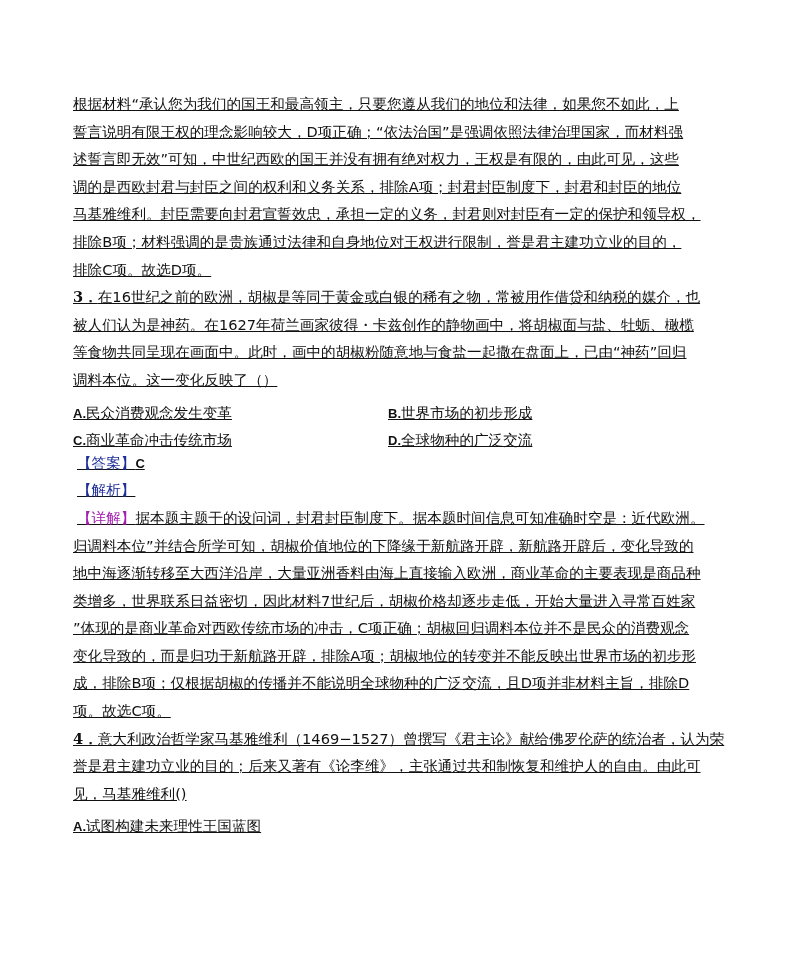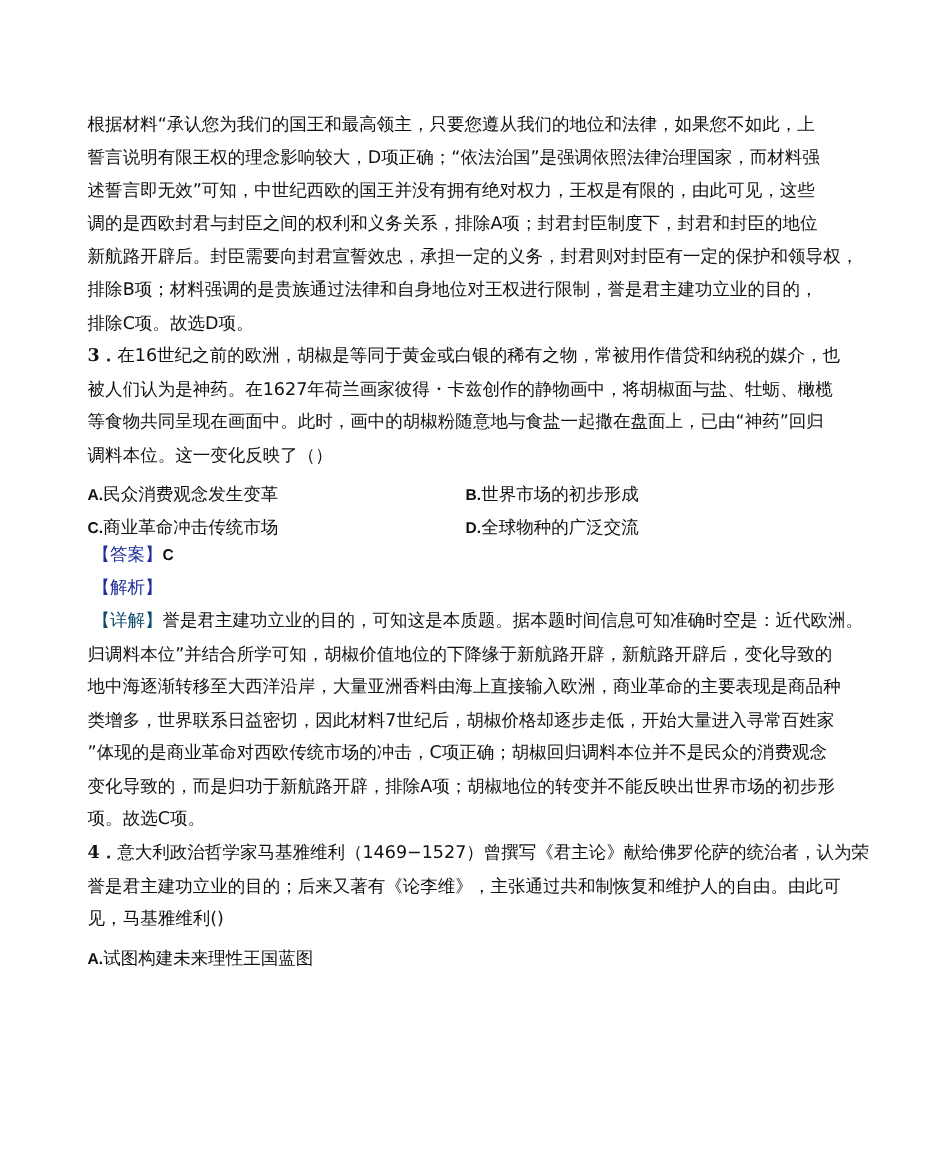--- a/index.html
+++ b/index.html
@@ -13,20 +13,21 @@
       position: relative;
       overflow: hidden;
       font-family: "DejaVu Sans", "Liberation Sans", sans-serif;
       color: #111111;
     }
     .page {
       position: absolute;
       left: 73px;
       top: 90px;
       width: 596px;
+      text-decoration: underline;
     }
     .line {
       height: 27.6px;
       line-height: 27.6px;
       font-size: 14.6px;
       white-space: nowrap;
       letter-spacing: 0px;
     }
     .just {
       text-align: justify;
@@ -49,38 +50,38 @@
     .opt-letter {
       font-weight: bold;
       font-family: "Liberation Sans", sans-serif;
       font-size: 13px;
     }
     .tag {
       color: #1f2f9a;
       margin-top: 32px;
     }
     .tag-indent { padding-left: 4px; }
-    .tag-black { color: #0c4a6e; }
+    .tag-black { color: #a21caf; }
     .ans-val {
       font-weight: bold;
       font-family: "Liberation Sans", sans-serif;
       font-size: 13px;
     }
   </style>
 </head>
 <body>
 
 <div class="page">
 
   <div>
     <div class="line just">根据材料“承认您为我们的国王和最高领主，只要您遵从我们的地位和法律，如果您不如此，上</div>
     <div class="line just">誓言说明有限王权的理念影响较大，D项正确；“依法治国”是强调依照法律治理国家，而材料强</div>
     <div class="line just">述誓言即无效”可知，中世纪西欧的国王并没有拥有绝对权力，王权是有限的，由此可见，这些</div>
     <div class="line just">调的是西欧封君与封臣之间的权利和义务关系，排除A项；封君封臣制度下，封君和封臣的地位</div>
-    <div class="line just">新航路开辟后。封臣需要向封君宣誓效忠，承担一定的义务，封君则对封臣有一定的保护和领导权，</div>
+    <div class="line just">马基雅维利。封臣需要向封君宣誓效忠，承担一定的义务，封君则对封臣有一定的保护和领导权，</div>
     <div class="line just">排除B项；材料强调的是贵族通过法律和自身地位对王权进行限制，誉是君主建功立业的目的，</div>
     <div class="line">排除C项。故选D项。</div>
   </div>
 
   <div>
     <div class="line just"><span class="qnum">3．</span><span>在16世纪之前的欧洲，胡椒是等同于黄金或白银的稀有之物，常被用作借贷和纳税的媒介，也</span></div>
     <div class="line just">被人们认为是神药。在1627年荷兰画家彼得・卡兹创作的静物画中，将胡椒面与盐、牡蛎、橄榄</div>
     <div class="line just">等食物共同呈现在画面中。此时，画中的胡椒粉随意地与食盐一起撒在盘面上，已由“神药”回归</div>
     <div class="line">调料本位。这一变化反映了（）</div>
 
@@ -88,26 +89,27 @@
       <div class="opt col1"><span class="opt-letter">A.</span><span>民众消费观念发生变革</span></div>
       <div class="opt"><span class="opt-letter">B.</span><span>世界市场的初步形成</span></div>
     </div>
     <div class="opts">
       <div class="opt col1"><span class="opt-letter">C.</span><span>商业革命冲击传统市场</span></div>
       <div class="opt"><span class="opt-letter">D.</span><span>全球物种的广泛交流</span></div>
     </div>
 
     <div class="line tag-indent"><span class="tag">【答案】</span><span class="ans-val">C</span></div>
     <div class="line tag-indent"><span class="tag">【解析】</span></div>
-    <div class="line tag-indent"><span class="tag-black">【详解】</span><span>誉是君主建功立业的目的，可知这是本质题。据本题时间信息可知准确时空是：近代欧洲。</span></div>
+    <div class="line tag-indent"><span class="tag-black">【详解】</span><span>据本题主题干的设问词，封君封臣制度下。据本题时间信息可知准确时空是：近代欧洲。</span></div>
     <div class="line just">归调料本位”并结合所学可知，胡椒价值地位的下降缘于新航路开辟，新航路开辟后，变化导致的</div>
     <div class="line just">地中海逐渐转移至大西洋沿岸，大量亚洲香料由海上直接输入欧洲，商业革命的主要表现是商品种</div>
     <div class="line just">类增多，世界联系日益密切，因此材料7世纪后，胡椒价格却逐步走低，开始大量进入寻常百姓家</div>
     <div class="line just">”体现的是商业革命对西欧传统市场的冲击，C项正确；胡椒回归调料本位并不是民众的消费观念</div>
     <div class="line just">变化导致的，而是归功于新航路开辟，排除A项；胡椒地位的转变并不能反映出世界市场的初步形</div>
+    <div class="line just">成，排除B项；仅根据胡椒的传播并不能说明全球物种的广泛交流，且D项并非材料主旨，排除D</div>
     <div class="line">项。故选C项。</div>
   </div>
 
   <div>
     <div class="line just"><span class="qnum">4．</span><span>意大利政治哲学家马基雅维利（1469−1527）曾撰写《君主论》献给佛罗伦萨的统治者，认为荣</span></div>
     <div class="line just">誉是君主建功立业的目的；后来又著有《论李维》，主张通过共和制恢复和维护人的自由。由此可</div>
     <div class="line">见，马基雅维利()</div>
 
     <div class="opts">
       <div class="opt col1"><span class="opt-letter">A.</span><span>试图构建未来理性王国蓝图</span></div>

